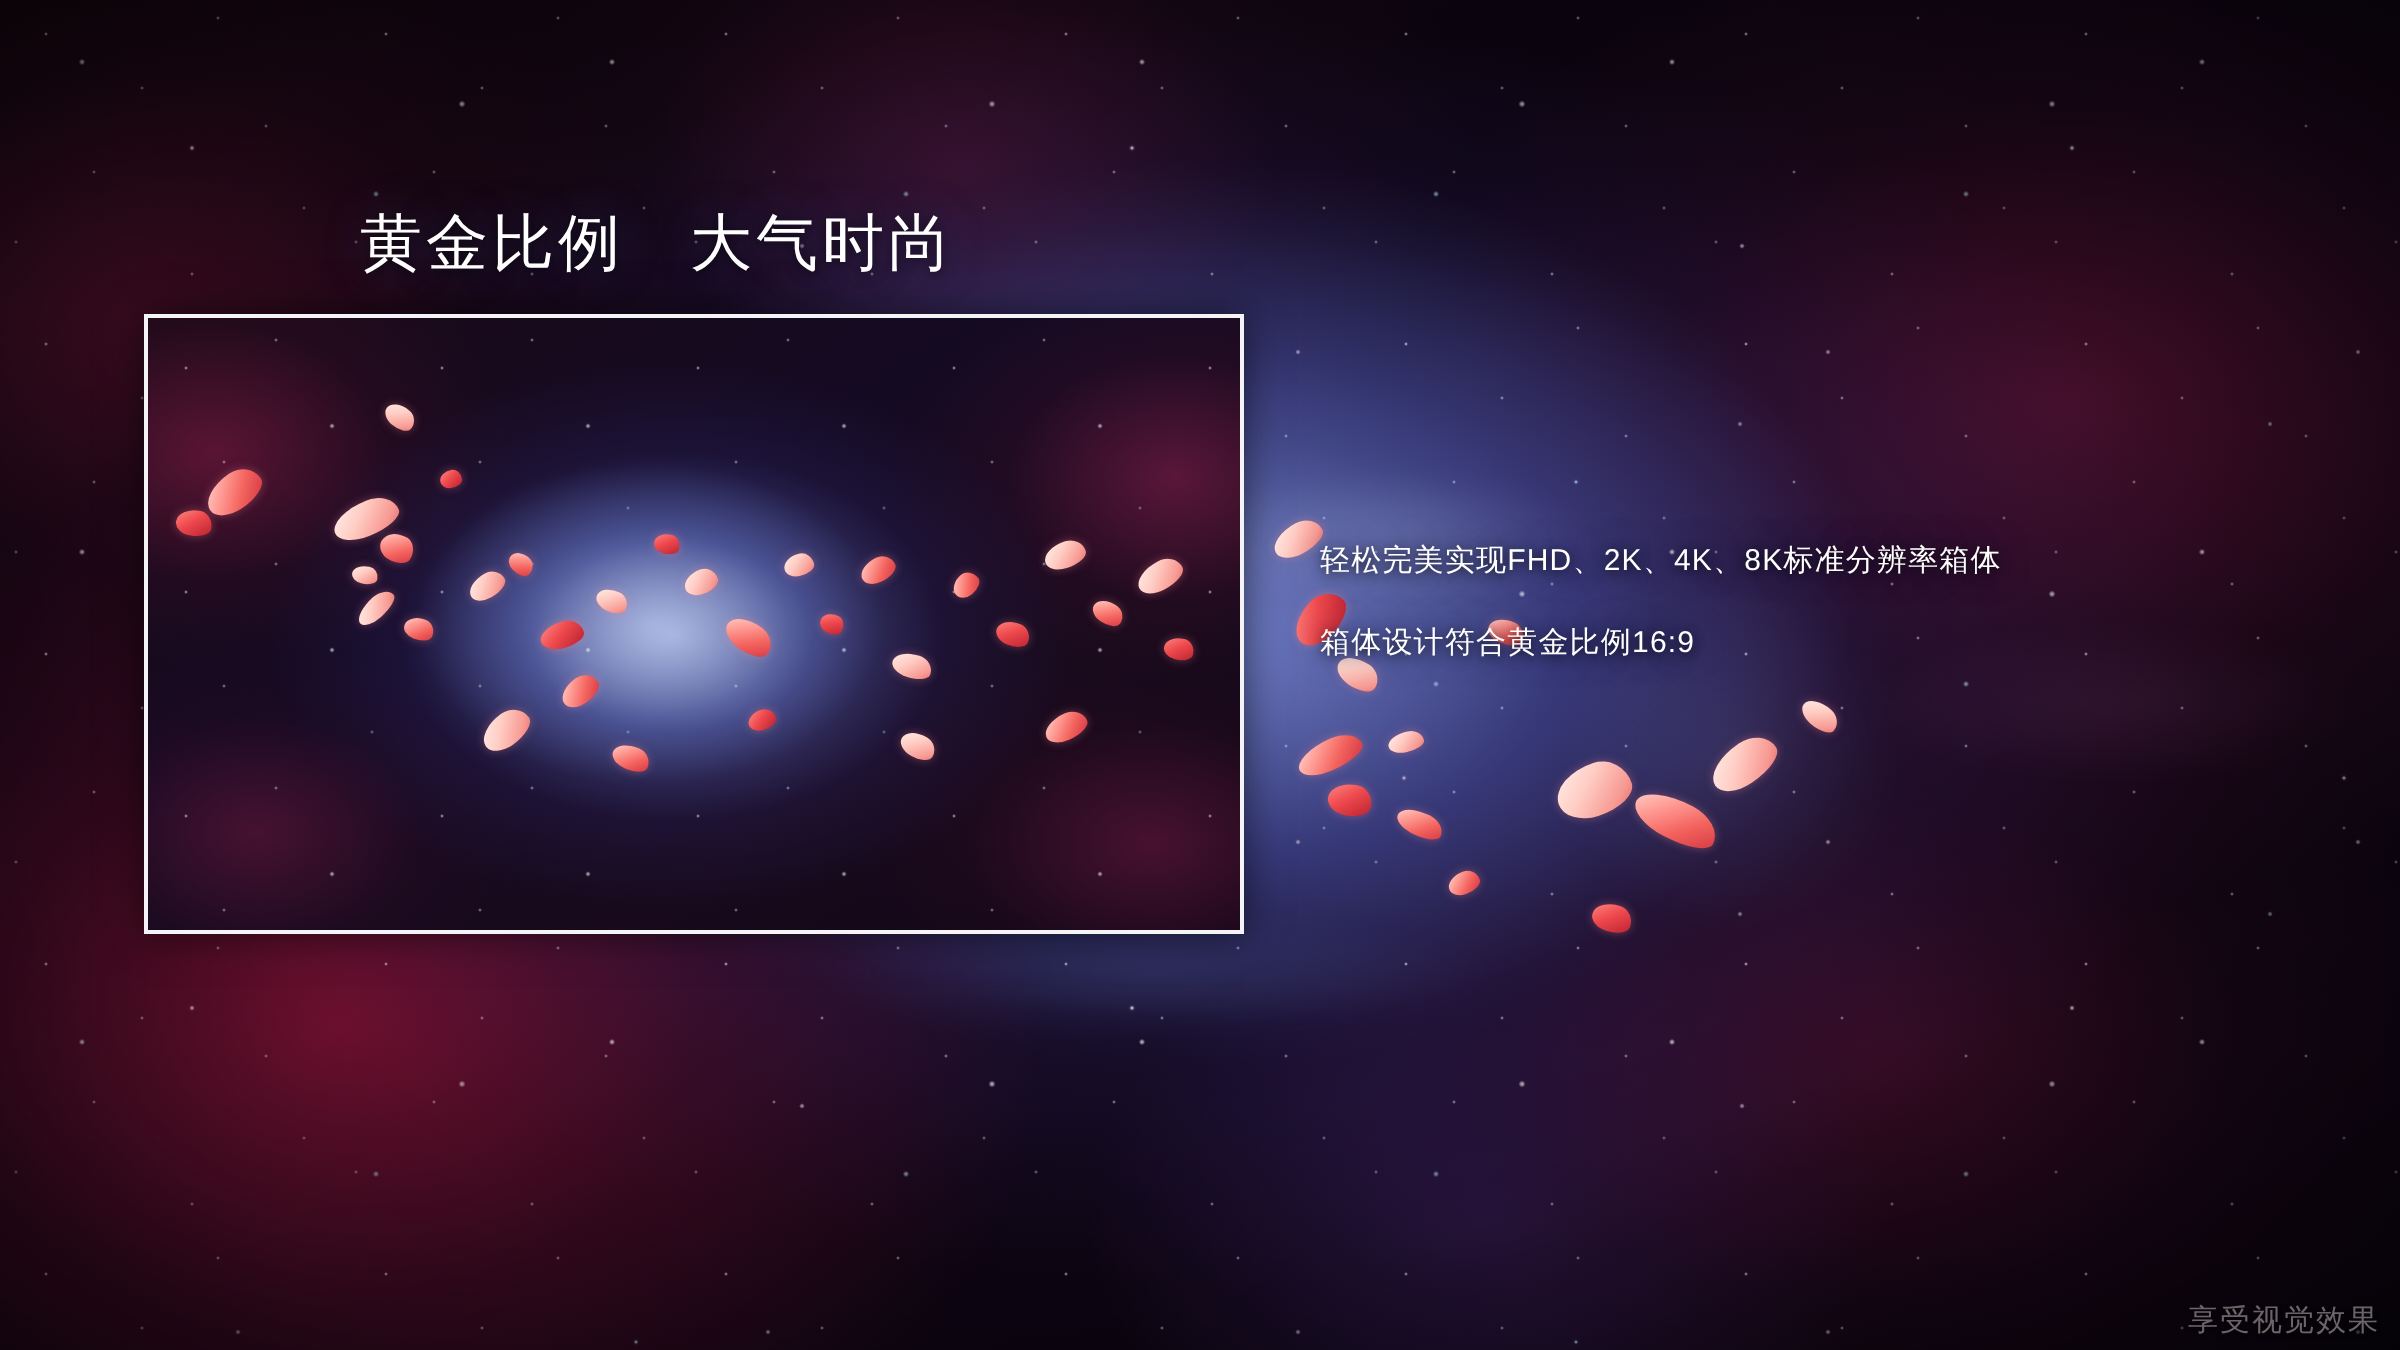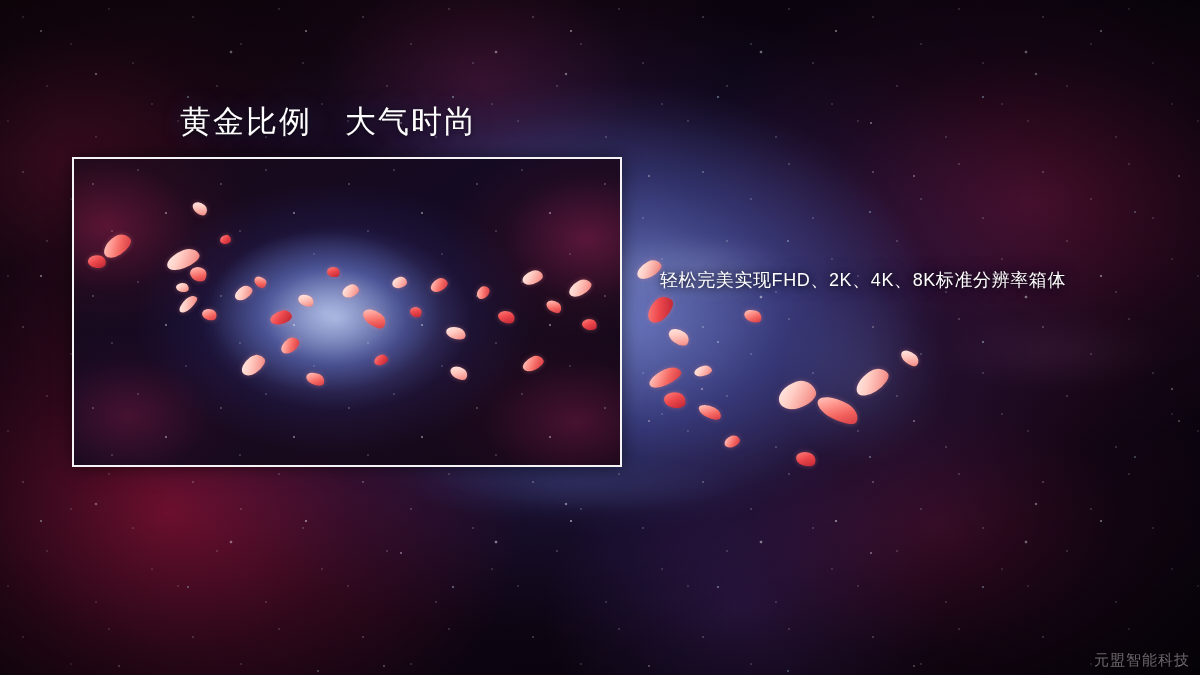--- a/index.html
+++ b/index.html
@@ -213,21 +213,21 @@
   }
 
   
   .body-copy {
     position: absolute;
     left: 660px;
     top: 260px;
     width: 512px;
   }
   .body-line {
-    font-size: 18px;
+    font-size: 15px;
     line-height: 41px;
     color: #ffffff;
     letter-spacing: 0.6px;
     white-space: nowrap;
     text-shadow: 0 1px 6px rgba(0,0,0,0.80), 0 0 16px rgba(20,20,60,0.60);
   }
 
   
   .watermark {
     position: absolute;
@@ -302,17 +302,18 @@
   <span class="petal" style="left:698px; top:406px; width:24px; height:12px; transform:rotate(26deg);"></span>
   <span class="petal pale" style="left:778px; top:382px; width:38px; height:26px; transform:rotate(-18deg);"></span>
   <span class="petal" style="left:816px; top:400px; width:44px; height:20px; transform:rotate(28deg);"></span>
   <span class="petal pale" style="left:854px; top:372px; width:36px; height:20px; transform:rotate(-34deg);"></span>
   <span class="petal deep" style="left:796px; top:452px; width:20px; height:14px; transform:rotate(18deg);"></span>
   <span class="petal" style="left:724px; top:436px; width:16px; height:11px; transform:rotate(-20deg);"></span>
   <span class="petal pale" style="left:900px; top:352px; width:20px; height:12px; transform:rotate(40deg);"></span>
 
   <div class="body-copy">
     <div class="body-line">轻松完美实现FHD、2K、4K、8K标准分辨率箱体</div>
+    <div class="body-line">箱体设计符合黄金比例16:9</div>
   </div>
 
-  <div class="watermark">元盟智能科技</div>
+  <div class="watermark">享受视觉效果</div>
 
 </div>
 
 </body></html>

